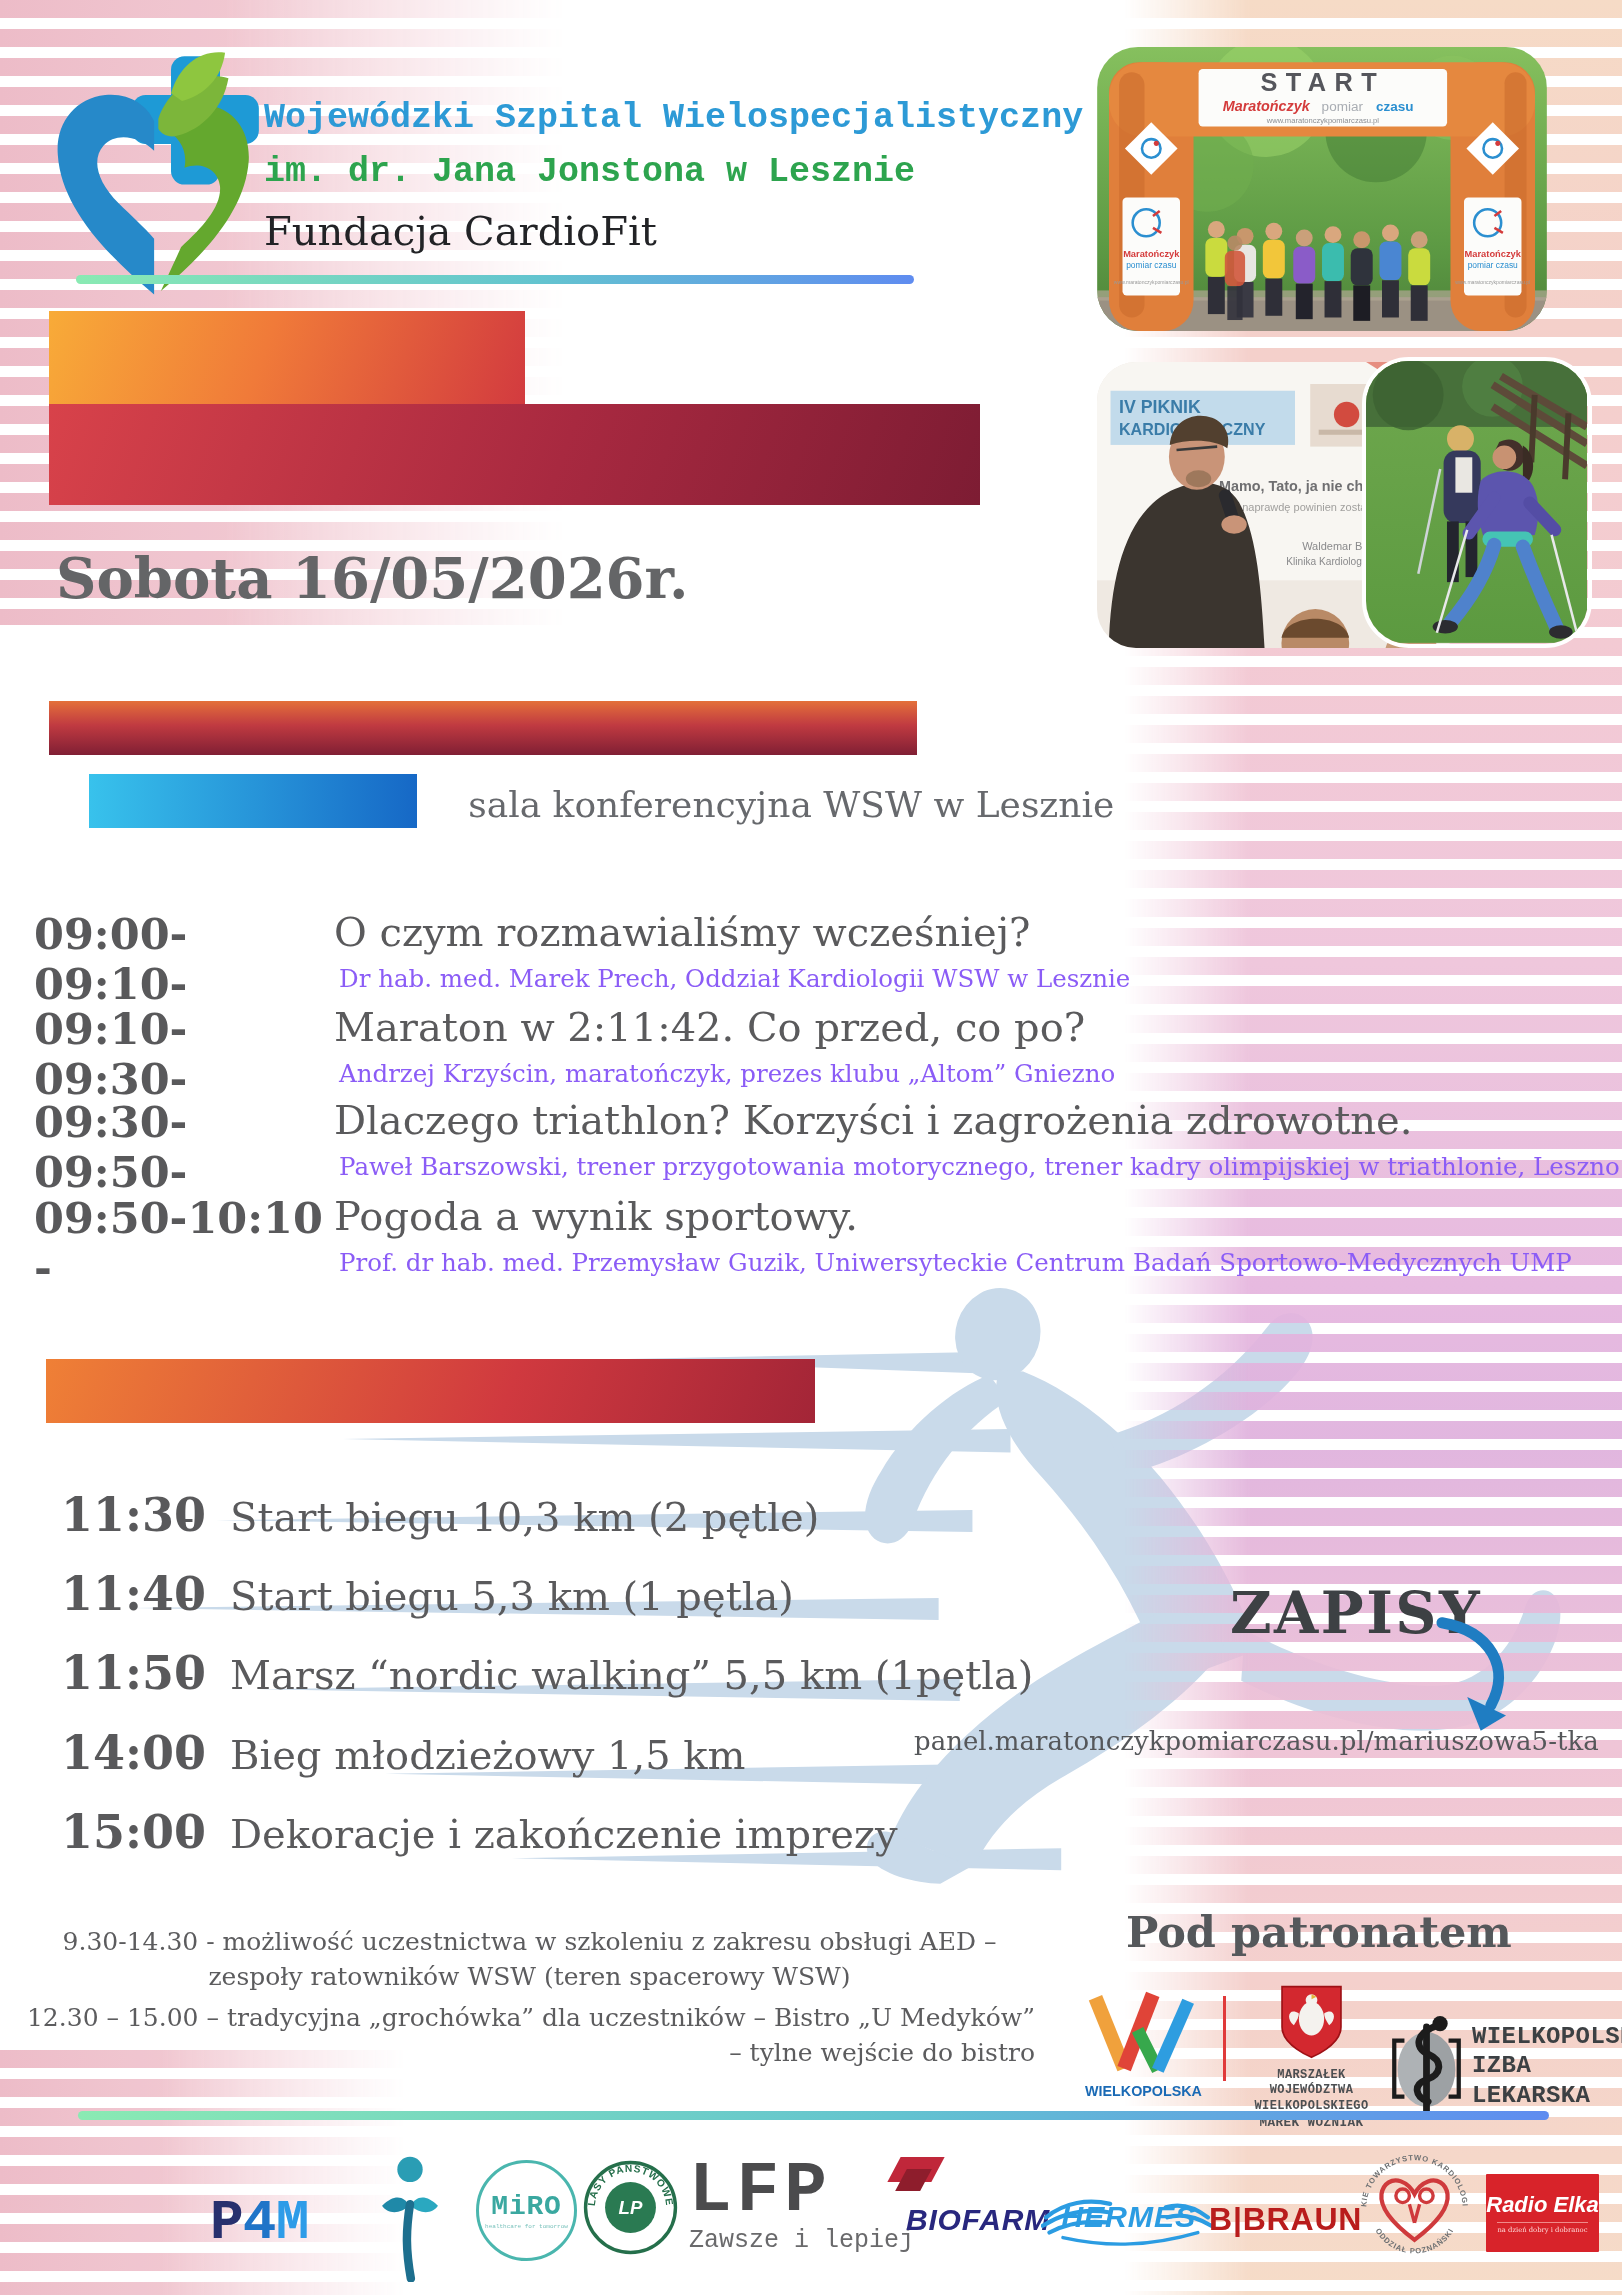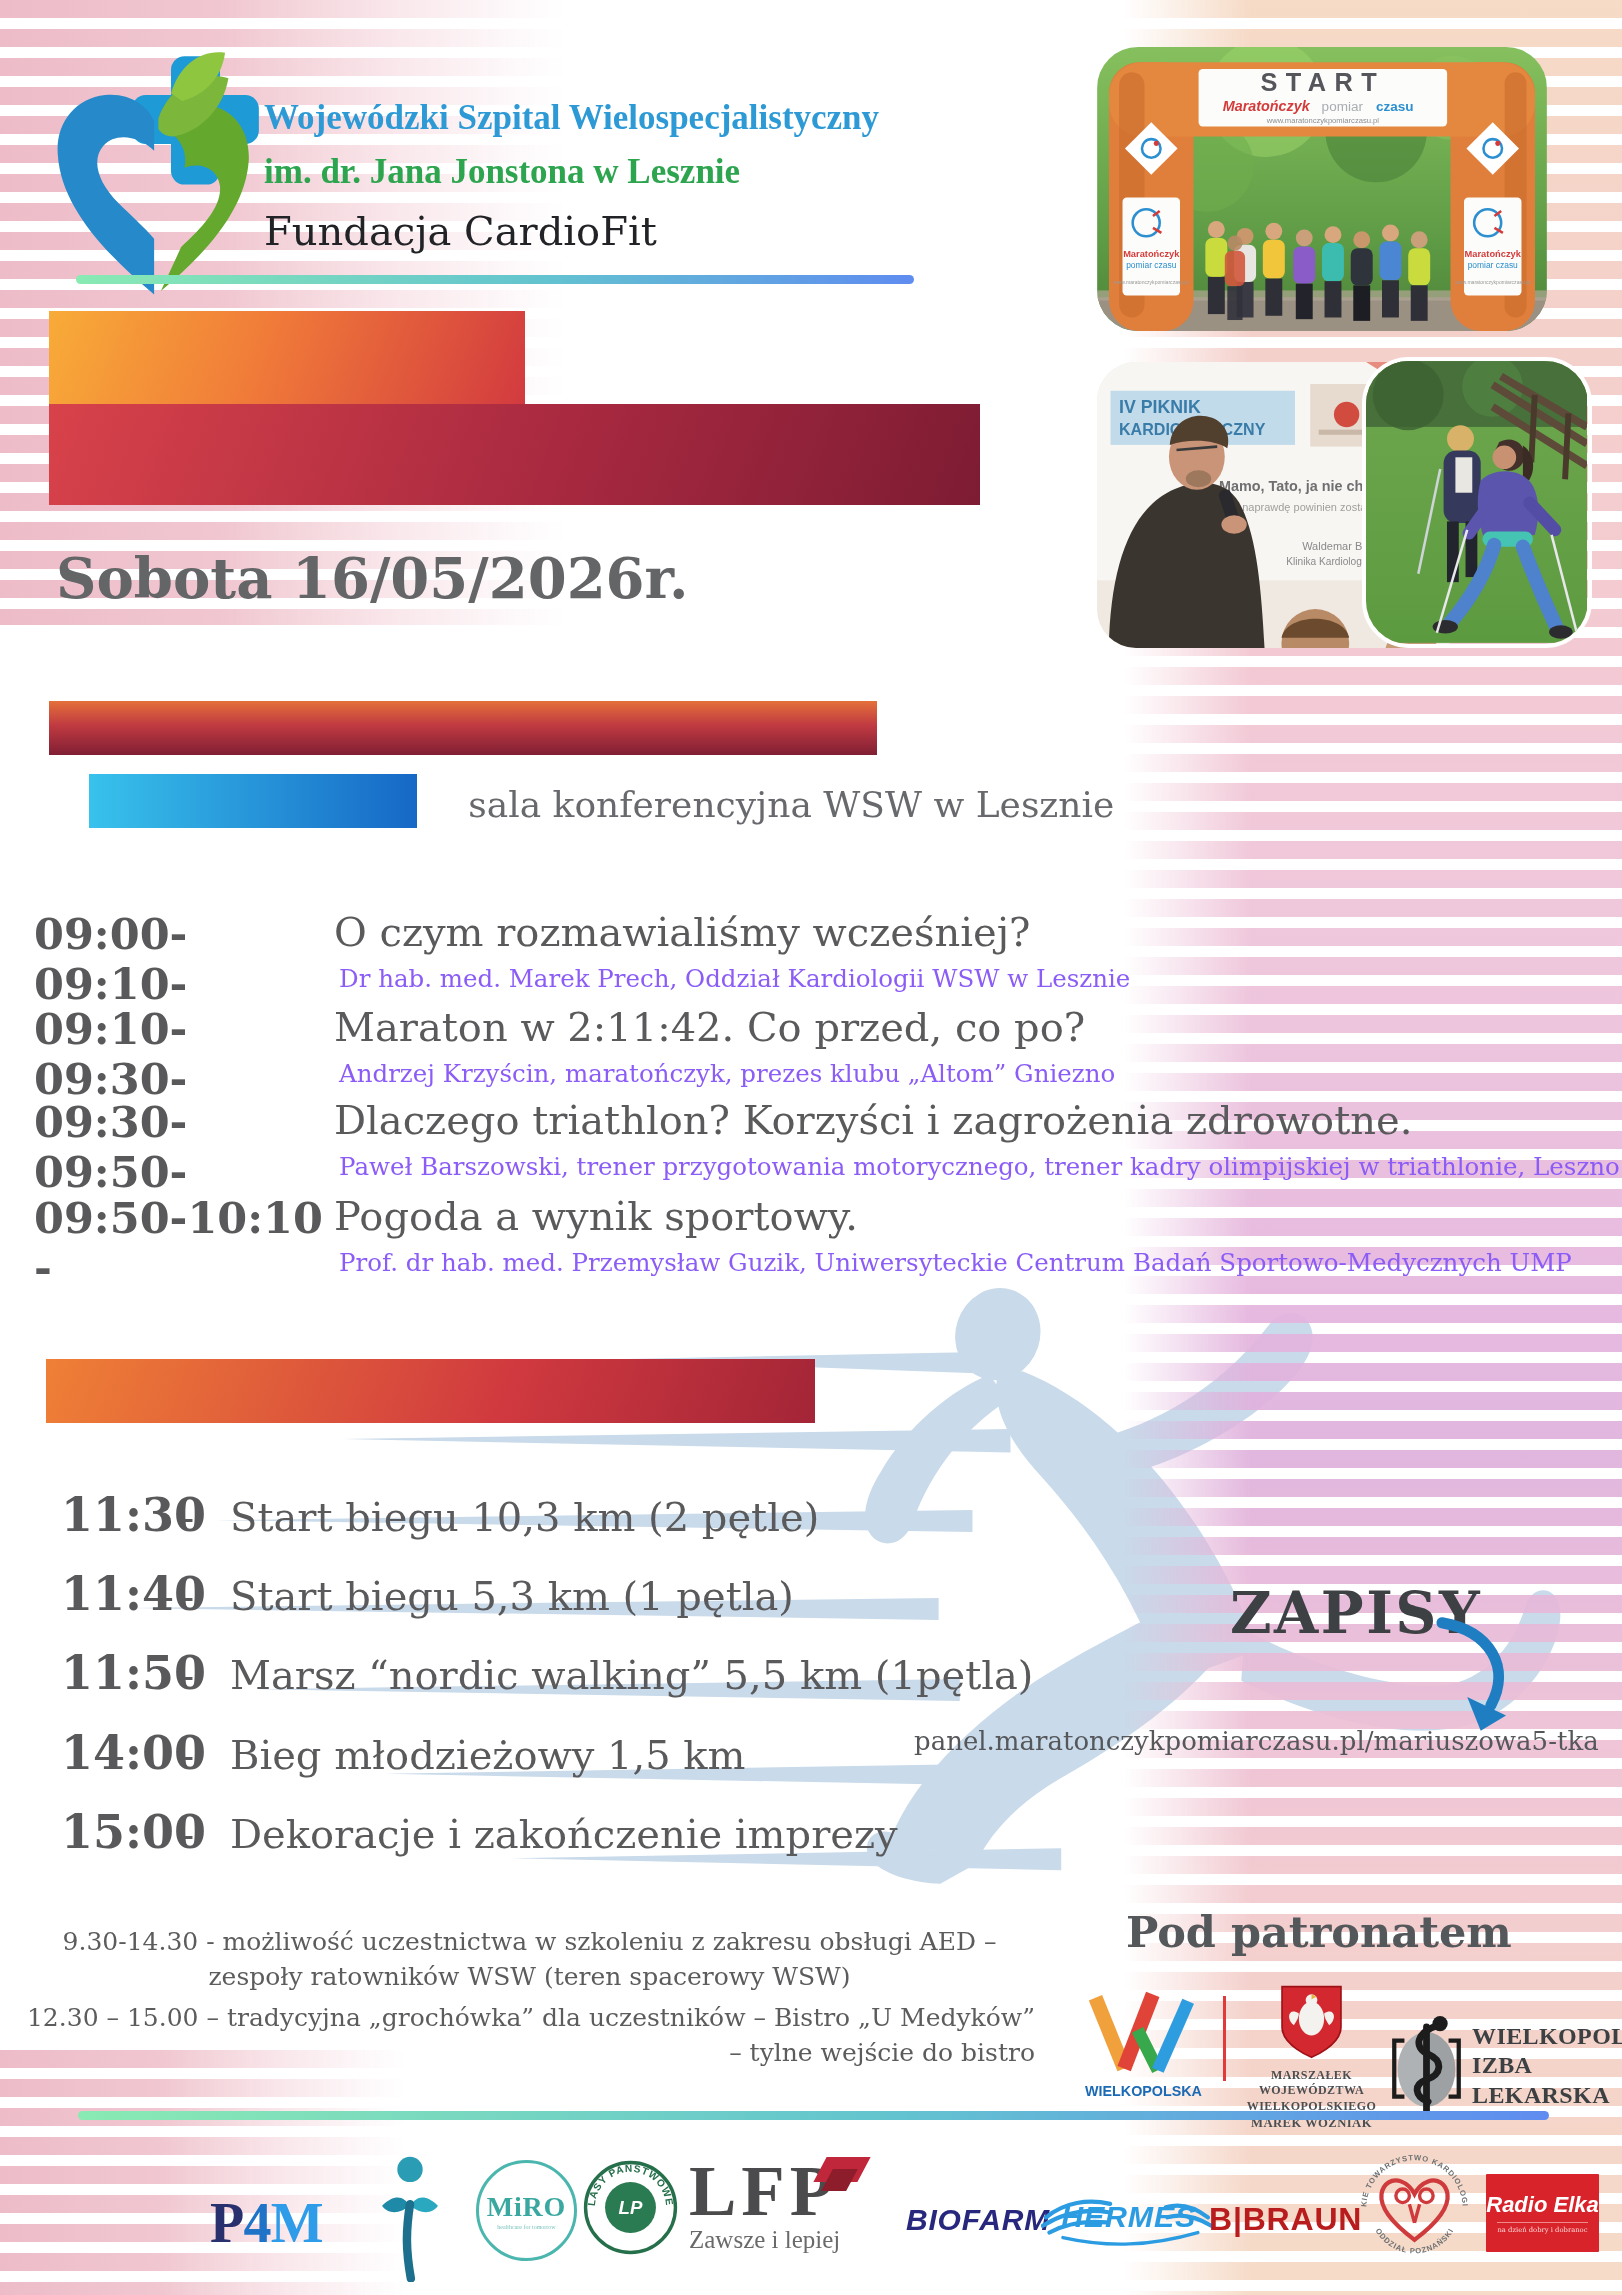--- a/index.html
+++ b/index.html
@@ -1,19 +1,19 @@
 <!DOCTYPE html>
 <html style="font-size:13.5px"><head>
 <meta charset="utf-8">
 <style>
   html,body{margin:0;padding:0;background:#fff;}
   .page{position:relative;width:1623px;height:2295px;background:#ffffff;overflow:hidden;
         font-family:"DejaVu Serif",serif;}
   .abs{position:absolute;}
-  .sans{font-family:Liberation Serif, serif;}
+  .sans{font-family:Liberation Mono, monospace;}
   .grad-text{-webkit-background-clip:text;background-clip:text;color:transparent;display:inline-block;}
 
   
   .stripewrap{position:absolute;overflow:hidden;z-index:2;pointer-events:none;}
   .stripefill{width:100%;height:100%;
      -webkit-mask-image:repeating-linear-gradient(180deg,#000 0 18px,transparent 18px 29px);
      mask-image:repeating-linear-gradient(180deg,#000 0 18px,transparent 18px 29px);opacity:.92;}
   .fadeR{-webkit-mask-image:linear-gradient(90deg,#000 0%,#000 35%,transparent 88%);
          mask-image:linear-gradient(90deg,#000 0%,#000 35%,transparent 88%);}
   .fadeL{-webkit-mask-image:linear-gradient(90deg,transparent 0,#000 127px);
@@ -329,21 +329,21 @@
       <ellipse cx="231" cy="321" rx="14" ry="8" fill="#2c2c30"></ellipse>
       <line x1="120" y1="200" x2="84" y2="322" stroke="#e8e8ea" stroke-width="3"></line>
       <line x1="220" y1="206" x2="252" y2="330" stroke="#e8e8ea" stroke-width="3"></line>
     </svg>
   </div>
 
   <div class="abs grad-text title1" style="z-index:3;">V PIKNIK</div>
   <div class="abs grad-text title2" style="z-index:3;">KARDIOLOGICZNY</div>
   <div class="abs date" style="z-index:3;">Sobota 16/05/2026r.</div>
 
-  <div class="abs grad-text confhead" style="z-index:3;">Kilka słów o bieganiu i nie tylko</div>
+  <div class="abs grad-text confhead" style="z-index:3;padding-left:40px;">Kilka słów o bieganiu i nie tylko</div>
   <div class="abs" style="left:51px;top:774px;z-index:3;display:flex;align-items:baseline;padding-left:38px;">
     <span class="grad-text timerange">09:00-10:10-</span>
     <span class="loc" style="margin-left:51px;">sala konferencyjna WSW w Lesznie</span>
   </div>
 
   <div class="crow" style="top:909px;z-index:3;">
     <div class="ct">09:00-09:10-</div>
     <div class="cm">
       <div class="cttl">O czym rozmawialiśmy wcześniej?</div>
       <div class="cspk">Dr hab. med. Marek Prech, Oddział Kardiologii WSW w Lesznie</div>

